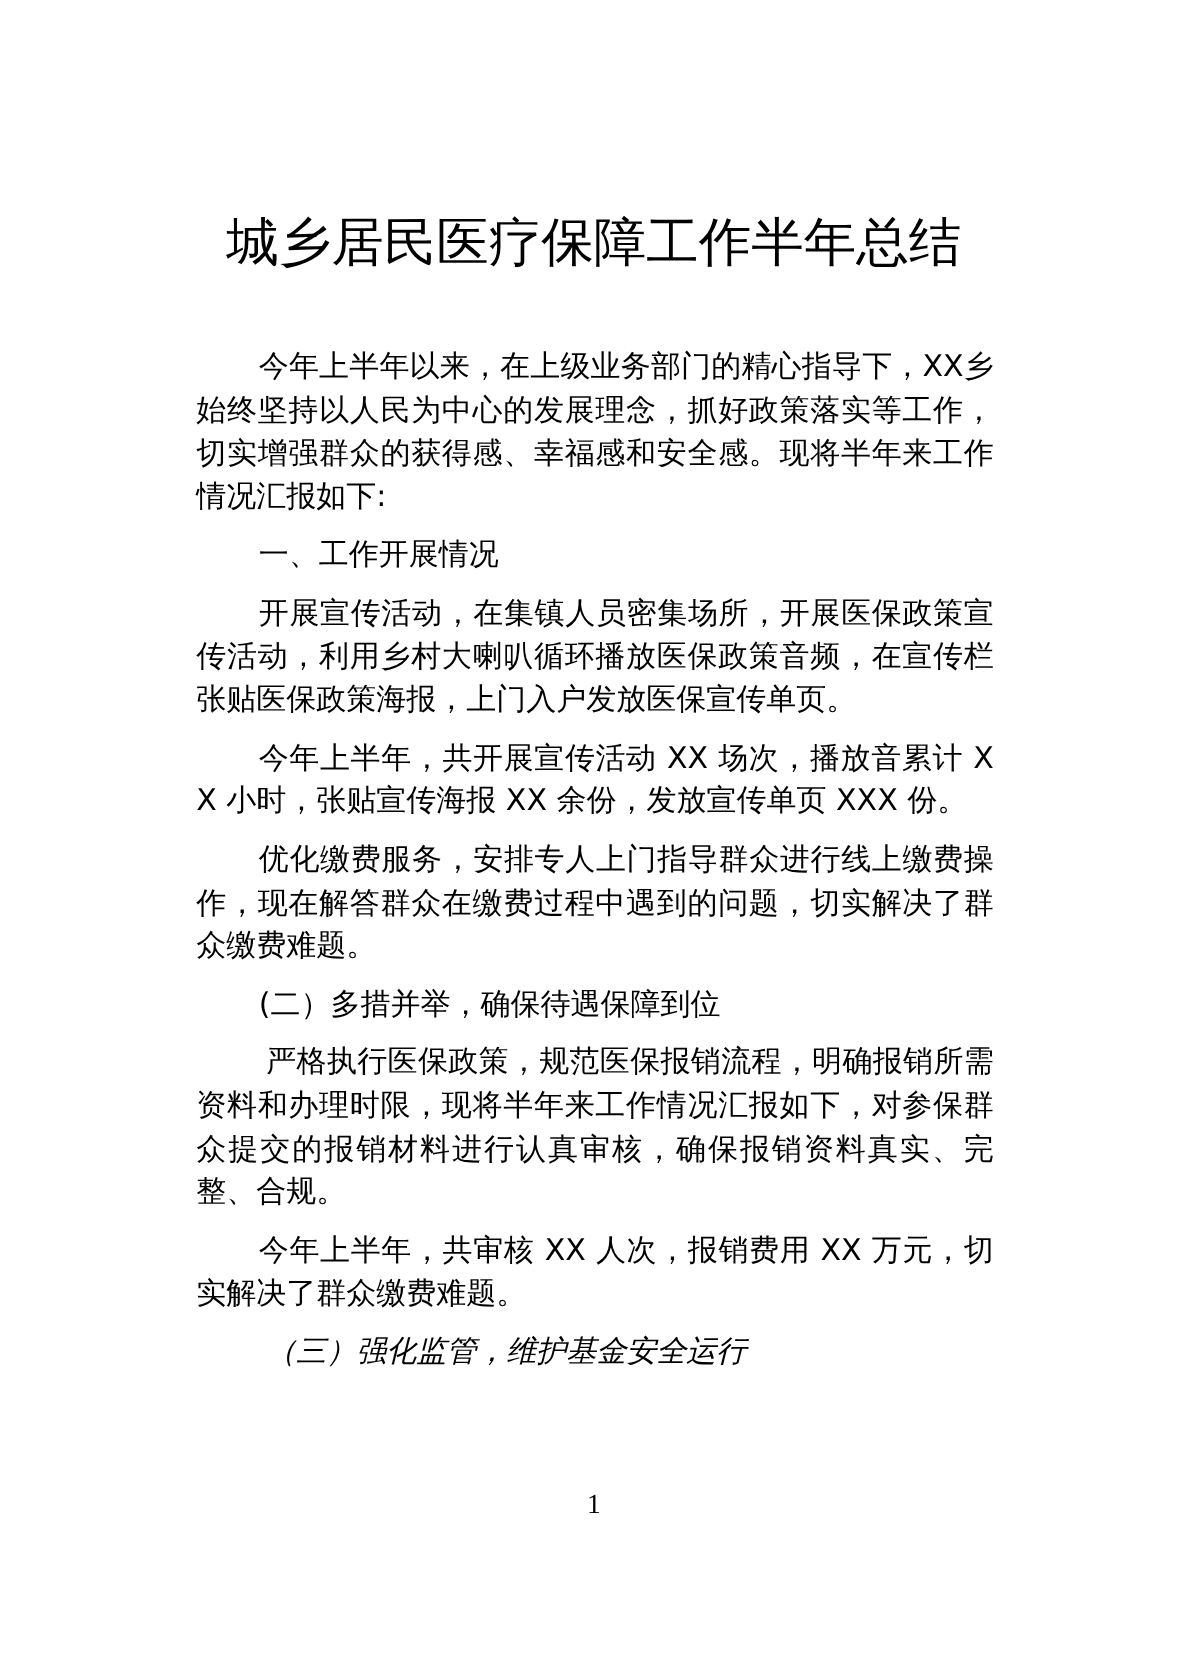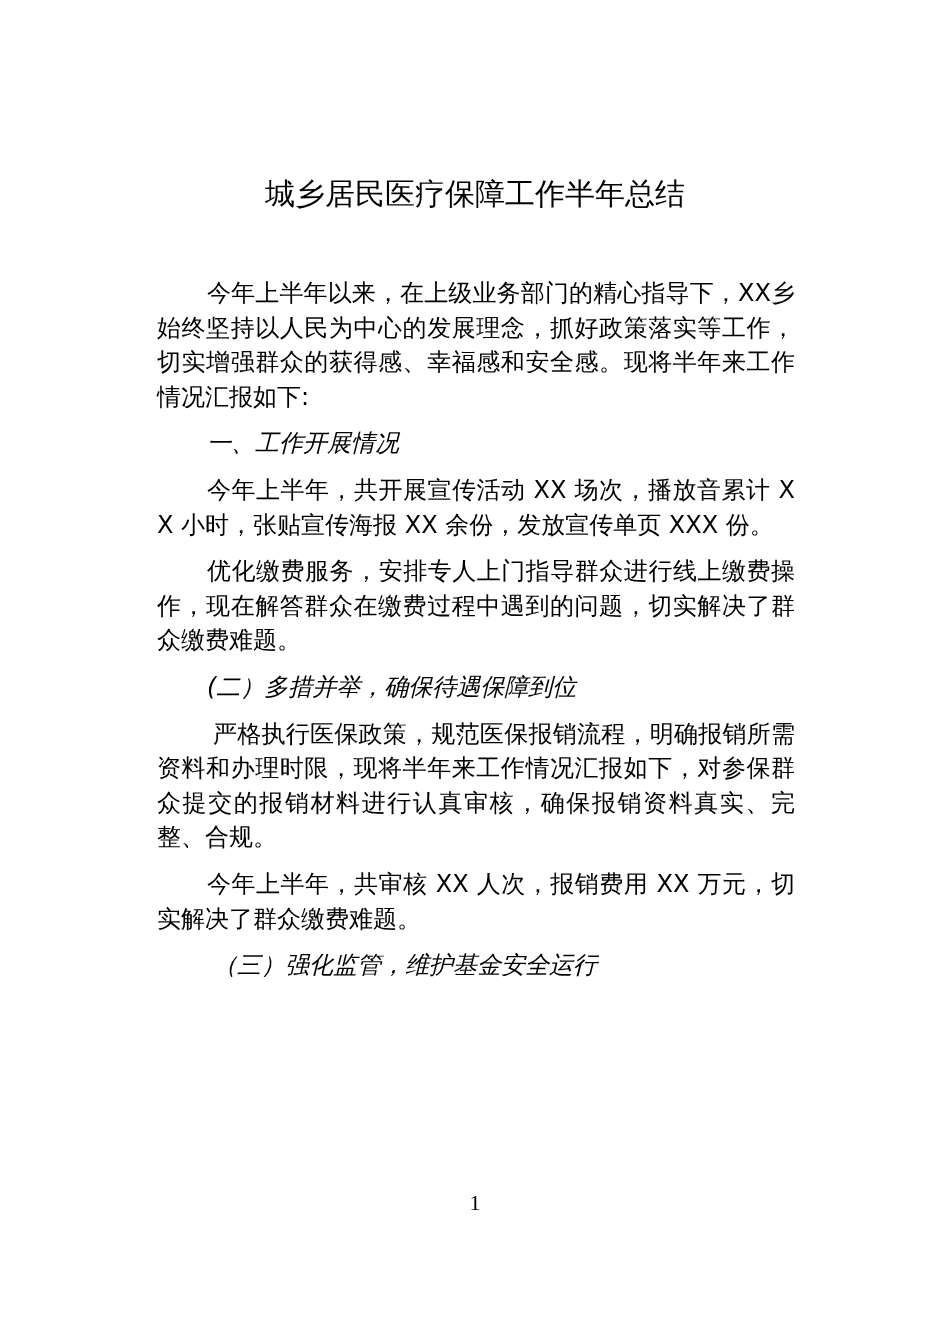--- a/index.html
+++ b/index.html
@@ -21,40 +21,40 @@
       width: 950px;
       height: 1344px;
       background: #ffffff;
     }
     .title {
       position: absolute;
       top: 172px;
       left: 0;
       width: 950px;
       text-align: center;
-      font-size: 30px;
+      font-size: 42px;
       line-height: 44px;
       letter-spacing: 0px;
     }
     .body {
       position: absolute;
       left: 145px;
       top: 264px;
       width: 662px;
     }
     .para {
       margin: 12px;
       font-size: 24px;
       line-height: 34.6px;
       text-align: justify;
       text-align-last: left;
       text-indent: 50px;
       word-break: break-all;
     }
-    .para.heading { text-indent: 50px; font-style: italic; }
+    .para.heading { text-indent: 50px; }
     .para.heading2 { text-indent: 56px; font-style: italic; }
     .para.extra-indent { text-indent: 56px; }
     .page-number {
       position: absolute;
       top: 1190px;
       left: 0;
       width: 950px;
       text-align: center;
       font-family: "Liberation Serif", "DejaVu Serif", serif;
       font-size: 22px;
@@ -63,20 +63,21 @@
   </style>
 </head>
 <body>
 
 <div class="page">
   <div class="title">城乡居民医疗保障工作半年总结</div>
 
   <div class="body">
     <p class="para">今年上半年以来，在上级业务部门的精心指导下，XX乡始终坚持以人民为中心的发展理念，抓好政策落实等工作，切实增强群众的获得感、幸福感和安全感。现将半年来工作情况汇报如下:</p>
     <p class="para heading">一、工作开展情况</p>
+    <p class="para">开展宣传活动，在集镇人员密集场所，开展医保政策宣传活动，利用乡村大喇叭循环播放医保政策音频，在宣传栏张贴医保政策海报，上门入户发放医保宣传单页。</p>
     <p class="para">今年上半年，共开展宣传活动 XX 场次，播放音累计 XX 小时，张贴宣传海报 XX 余份，发放宣传单页 XXX 份。</p>
     <p class="para">优化缴费服务，安排专人上门指导群众进行线上缴费操作，现在解答群众在缴费过程中遇到的问题，切实解决了群众缴费难题。</p>
     <p class="para heading">(二）多措并举，确保待遇保障到位</p>
     <p class="para extra-indent">严格执行医保政策，规范医保报销流程，明确报销所需资料和办理时限，现将半年来工作情况汇报如下，对参保群众提交的报销材料进行认真审核，确保报销资料真实、完整、合规。</p>
     <p class="para">今年上半年，共审核 XX 人次，报销费用 XX 万元，切实解决了群众缴费难题。</p>
     <p class="para heading2">（三）强化监管，维护基金安全运行</p>
   </div>
 
   <div class="page-number">1</div>
 </div>

